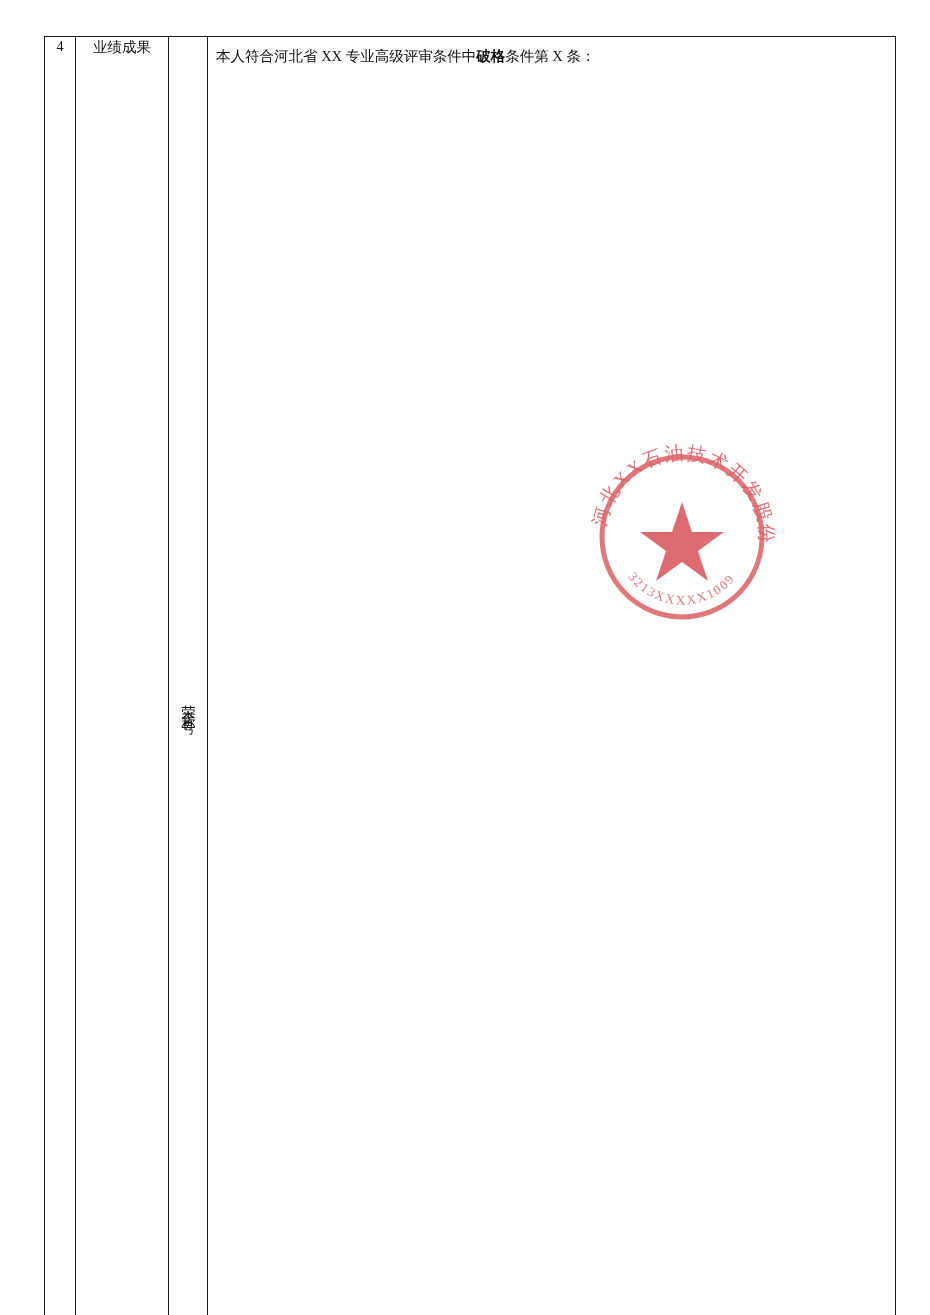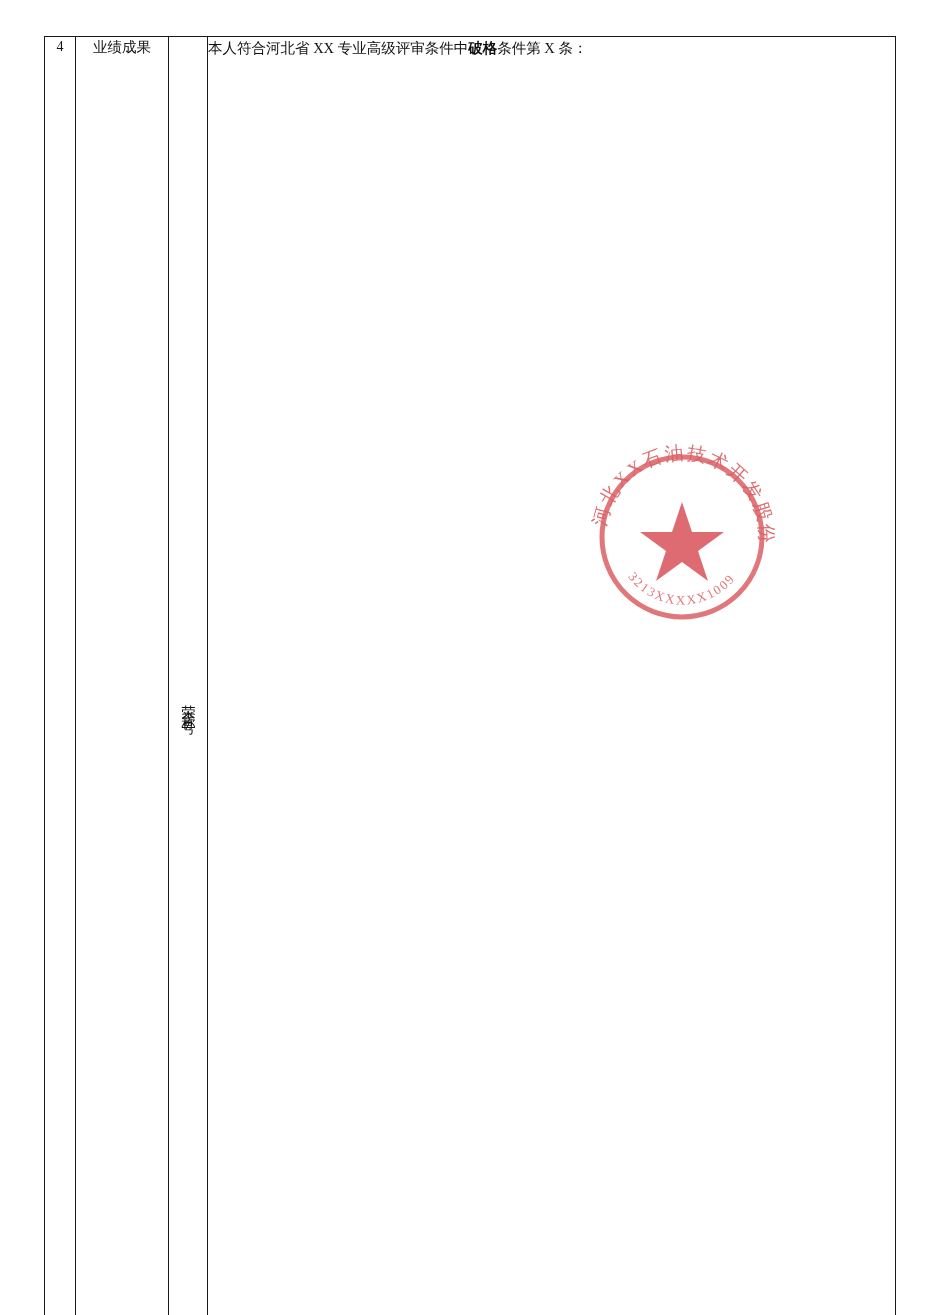--- a/index.html
+++ b/index.html
@@ -63,21 +63,21 @@
     align-items: center;
     justify-content: center;
     height: 100%;
   }
   .body-cell {
     padding: 8px 6px 8px 8px;
     font-size: 14.5px;
     line-height: 1.62;
     text-align: justify;
   }
-  .body-cell p { margin: 0; }
+  .body-cell p { margin: 8px; }
   .strong { font-weight: bold; }
 
   .cat-label {
     font-size: 14.5px;
     line-height: 1.5;
     text-align: center;
     vertical-align: middle;
   }
 
   

